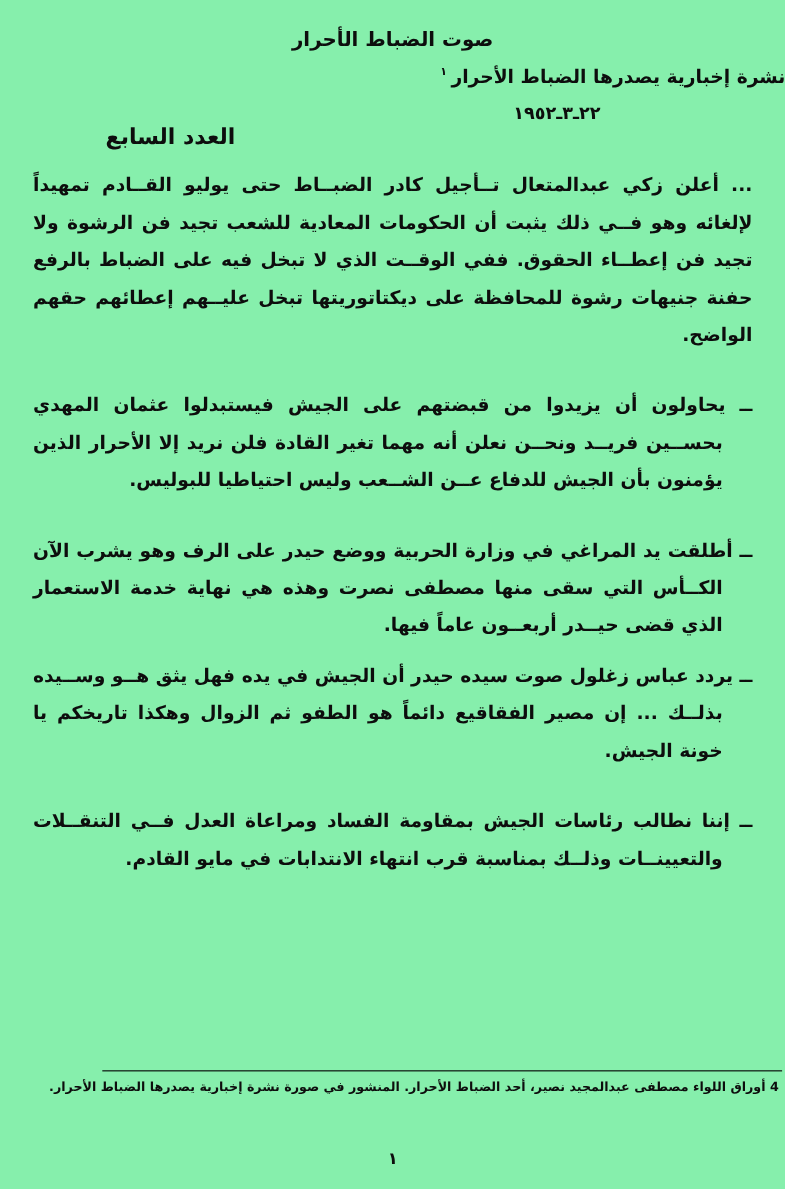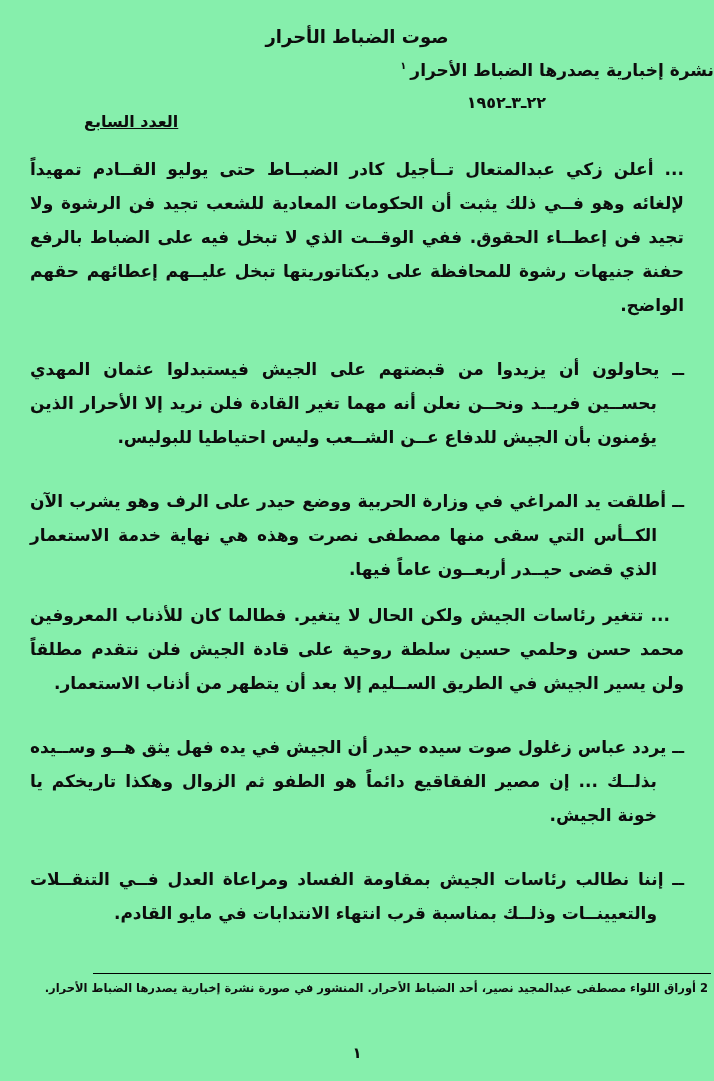--- a/index.html
+++ b/index.html
@@ -6,21 +6,21 @@
   .page{
     width:714px;height:1081px;margin:0 auto;position:relative;
     background:#86efac;color:#0d0d0d;direction:rtl;overflow:hidden;
     font-family:"DejaVu Sans","Liberation Sans",sans-serif;font-weight:bold;
   }
   .title{text-align:center;padding-top:26px;font-size:18px;letter-spacing:.5px;}
   .subtitle{margin-top:13px;font-size:17px;}
   .fnref{font-size:10px;vertical-align:super;margin-right:4px;}
   .meta{position:relative;height:58px;text-align:right;}
   .date{position:absolute;top:13px;right:168px;font-size:16px;letter-spacing:1px;white-space:nowrap;}
-  .issue{position:absolute;top:32px;left:84px;font-size:16px;white-space:nowrap;text-decoration:underline;}
+  .issue{position:absolute;top:32px;left:96px;font-size:20px;white-space:nowrap;}
   .body{margin:14px 30px 0;font-size:17px;line-height:34px;text-align:justify;text-justify:inter-word;}
   .body p{margin:12px 0 30px;}
   p.dash{padding-right:27px;text-indent:-27px;}
   p.tight{margin-bottom:8px;}
   p.indent-first{text-indent:14px;}
   .footnote-rule{position:absolute;top:973px;left:93px;right:3px;height:1px;background:#000;}
   .footnote{position:absolute;top:980px;right:6px;left:12px;font-size:11.5px;line-height:16px;text-align:right;}
   .page-number{position:absolute;top:1044px;left:0;right:0;text-align:center;font-size:15px;}
 </style>
 </head>
@@ -36,24 +36,23 @@
 
   <div class="meta">
     <span class="date">٢٢ـ٣ـ١٩٥٢</span>
     <span class="issue">العدد السابع</span>
   </div>
 
   <div class="body">
     <p>... أعلن زكي عبدالمتعال تــأجيل كادر الضبــاط حتى يوليو القــادم تمهيداً لإلغائه وهو فــي ذلك يثبت أن الحكومات المعادية للشعب تجيد فن الرشوة ولا تجيد فن إعطــاء الحقوق. ففي الوقــت الذي لا تبخل فيه على الضباط بالرفع حفنة جنيهات رشوة للمحافظة على ديكتاتوريتها تبخل عليــهم إعطائهم حقهم الواضح.</p>
     <p class="dash">ــ يحاولون أن يزيدوا من قبضتهم على الجيش فيستبدلوا عثمان المهدي بحســين فريــد ونحــن نعلن أنه مهما تغير القادة فلن نريد إلا الأحرار الذين يؤمنون بأن الجيش للدفاع عــن الشــعب وليس احتياطيا للبوليس.</p>
     <p class="dash tight">ــ أطلقت يد المراغي في وزارة الحربية ووضع حيدر على الرف وهو يشرب الآن الكــأس التي سقى منها مصطفى نصرت وهذه هي نهاية خدمة الاستعمار الذي قضى حيــدر أربعــون عاماً فيها.</p>
-    <p class="indent-first">... تتغير رئاسات الجيش ولكن الحال لا يتغير. فطالما كان للأذناب المعروفين محمد حسن وحلمي حسين سلطة روحية على قادة الجيش فلن نتقدم مطلقاً ولن يسير الجيش في الطريق الســليم إلا بعد أن يتطهر من أذناب الاستعمار.</p>
     <p class="dash">ــ يردد عباس زغلول صوت سيده حيدر أن الجيش في يده فهل يثق هــو وســيده بذلــك ... إن مصير الفقاقيع دائماً هو الطفو ثم الزوال وهكذا تاريخكم يا خونة الجيش.</p>
     <p class="dash">ــ إننا نطالب رئاسات الجيش بمقاومة الفساد ومراعاة العدل فــي التنقــلات والتعيينــات وذلــك بمناسبة قرب انتهاء الانتدابات في مايو القادم.</p>
   </div>
 
   <div class="footnote-rule"></div>
 
-  <div class="footnote">2 أوراق اللواء مصطفى عبدالمجيد نصير، أحد الضباط الأحرار. المنشور في صورة نشرة إخبارية يصدرها الضباط الأحرار.</div>
+  <div class="footnote">4 أوراق اللواء مصطفى عبدالمجيد نصير، أحد الضباط الأحرار. المنشور في صورة نشرة إخبارية يصدرها الضباط الأحرار.</div>
 
   <div class="page-number">١</div>
 
 </div>
 
 </body></html>

